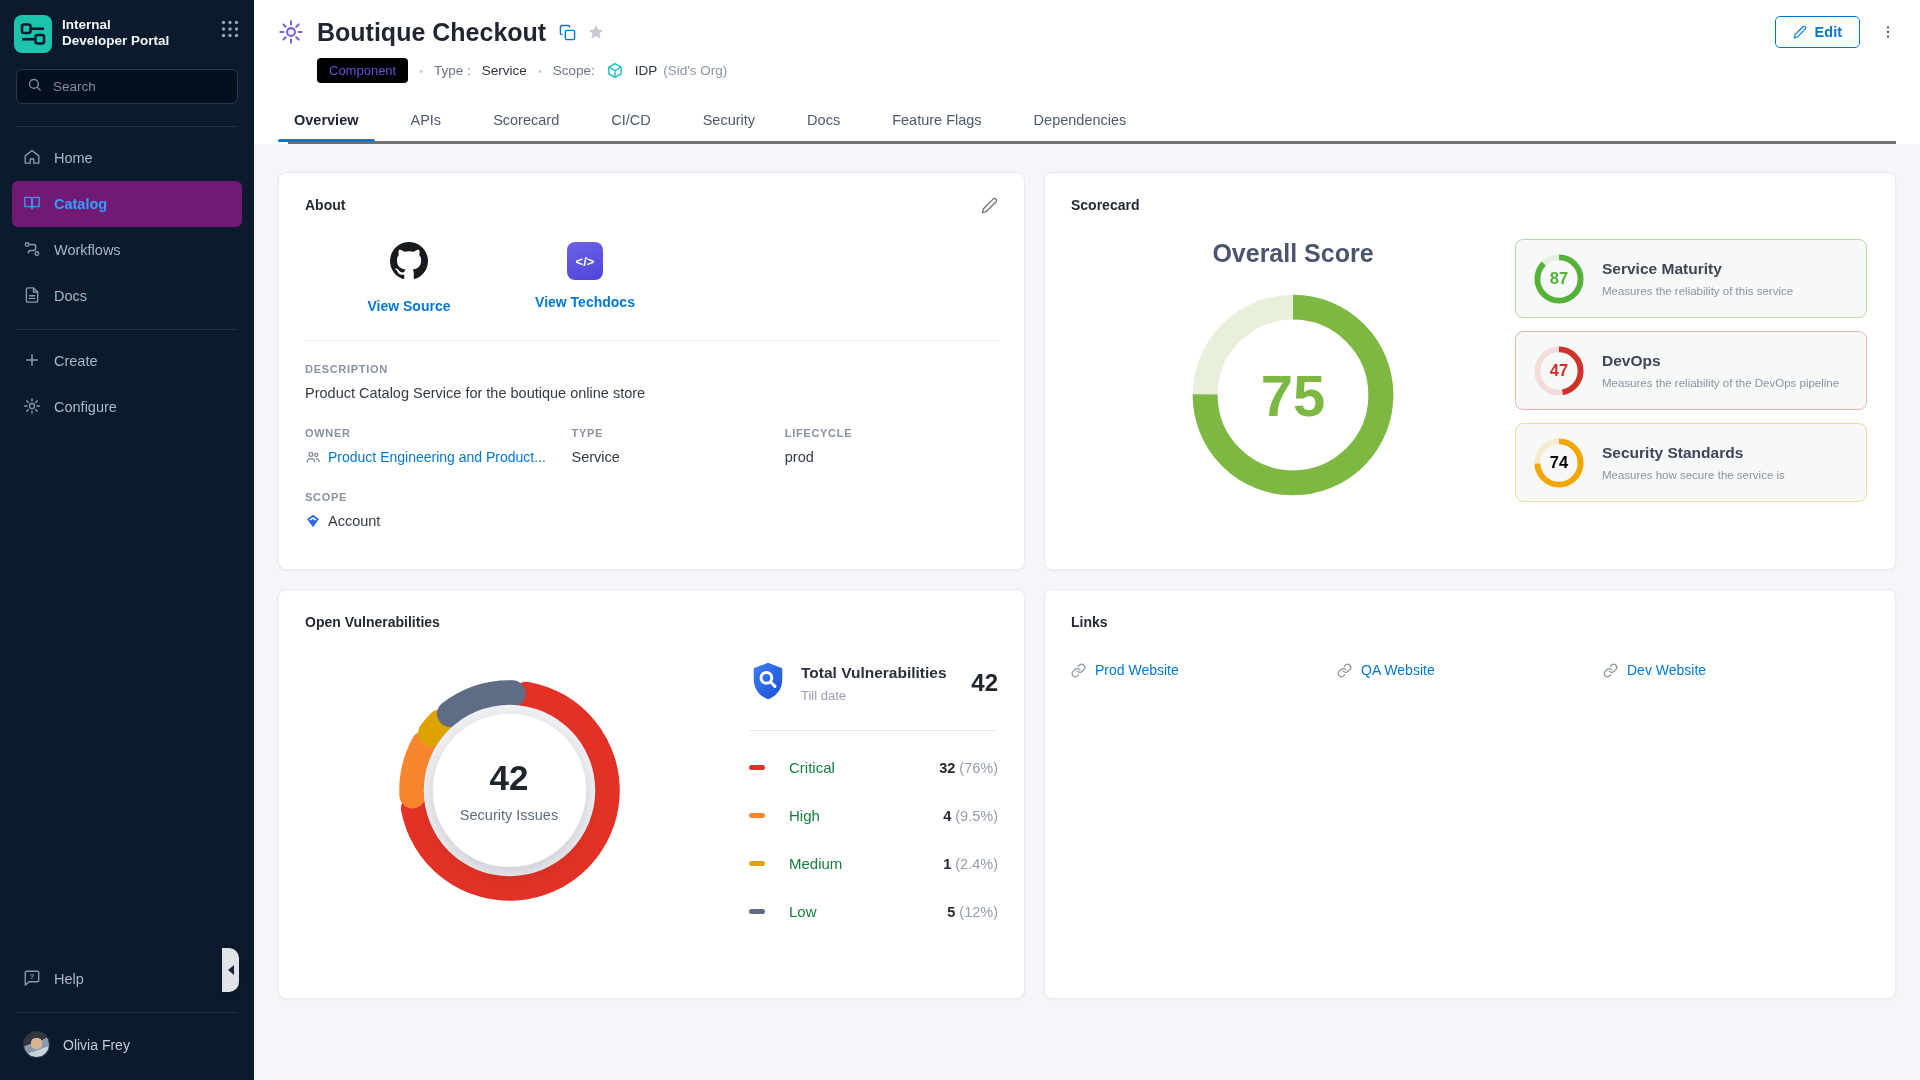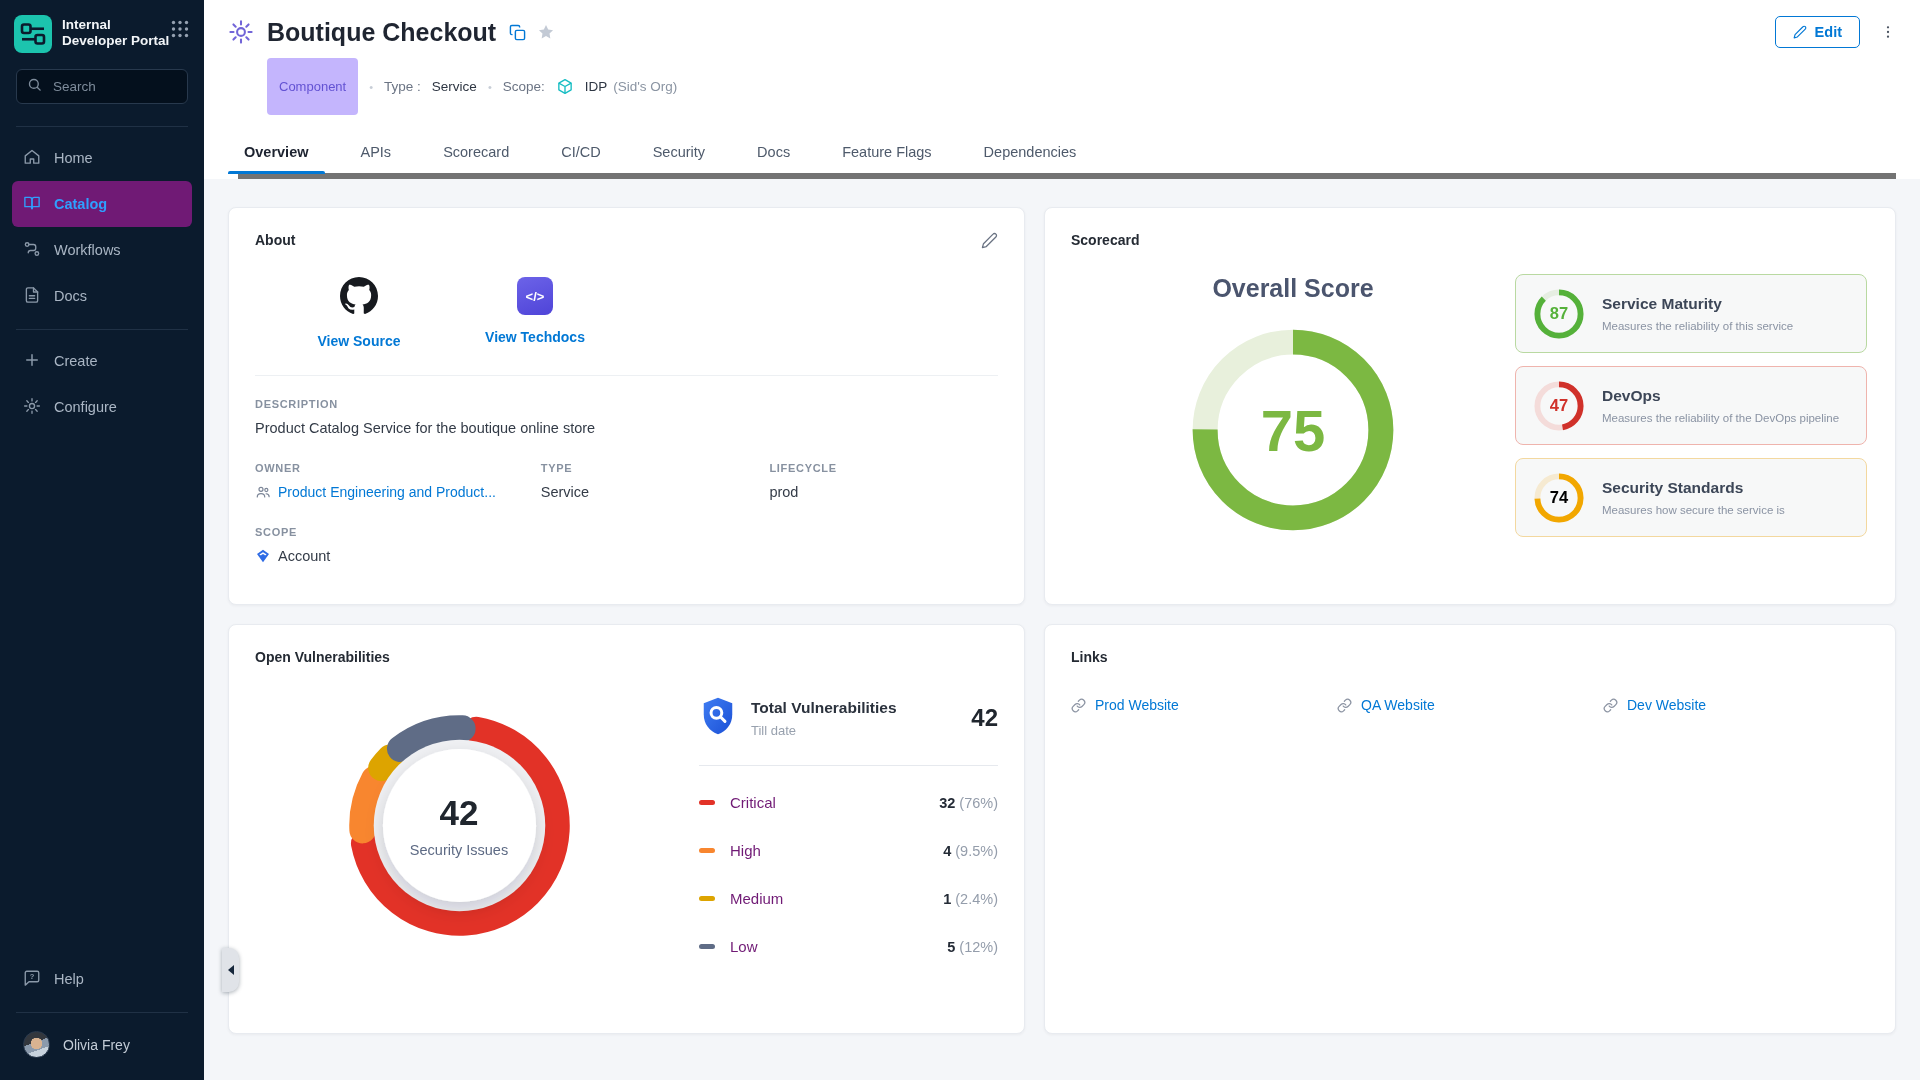--- a/index.html
+++ b/index.html
@@ -6,21 +6,21 @@
   html,body { margin:0; padding:0; }
   body {
     width:1920px; height:1080px; overflow:hidden;
     font-family:"Liberation Sans", sans-serif;
     background:#f4f6f9; color:#333b47;
   }
   .app { display:flex; width:1920px; height:1080px; }
 
   
   .sidebar {
-    position:relative; width:204px; flex-shrink:0; background:#0b1b2d;
+    position:relative; width:254px; flex-shrink:0; background:#0b1b2d;
     color:#aab6c4; display:flex; flex-direction:column;
   }
   .brand { display:flex; align-items:flex-start; padding:15px 14px 0 14px; }
   .brand-text { margin-left:10px; margin-top:2px; font-size:13.5px; font-weight:700; color:#f2f5f8; line-height:16px; }
   .grid-btn { margin-left:auto; margin-top:4px; color:#95a1b1; cursor:pointer; }
   .search-box {
     margin:16px 16px 0 16px; height:35px; background:#04101d; border:1px solid #28394d;
     border-radius:6px; display:flex; align-items:center; padding:0 10px; gap:9px; color:#7e8c9b;
   }
   .search-box input {
@@ -58,25 +58,25 @@
   .main-header { background:#fff; padding:16px 24px 0 24px; }
   .title-row { display:flex; align-items:center; gap:11px; }
   .page-title { font-size:25px; font-weight:700; color:#1f2531; margin:0 2px 0 2px; }
   .icon-btn { display:flex; align-items:center; cursor:pointer; }
   .title-right { margin-left:auto; display:flex; align-items:center; gap:20px; }
   .edit-btn {
     display:flex; align-items:center; gap:8px; border:1.5px solid #0278d5; color:#0278d5;
     background:#fff; border-radius:5px; padding:7px 17px; font-size:14.5px; font-weight:700; cursor:pointer;margin-left:43px;
   }
   .meta-row { display:flex; align-items:center; gap:11px; margin:10px 0 0 39px; font-size:13.5px; color:#6b7484; }
-  .badge { background:#c4b5fd; color:#6352d3; padding:21px 12px; border-radius:4px; font-size:13px; font-weight:500; }
+  .badge { background:#000000; color:#6352d3; padding:5px 12px; border-radius:4px; font-size:13px; font-weight:500; }
   .dot-sep { color:#c7cdd6; font-size:11px; }
   .meta-dark { color:#2e3643; font-weight:500; }
   .meta-gray { color:#8a94a2; }
-  .tabs { display:flex; gap:40px; margin:20px 0 0 10px; border-bottom:6px solid #737373; }
+  .tabs { display:flex; gap:40px; margin:20px 0 0 10px; border-bottom:3px solid #737373; }
   .tab { padding:9px 6px 13px 6px; font-size:14.5px; color:#4e5a6b; position:relative; cursor:pointer; }
   .tab.active { color:#1d2330; font-weight:700; }
   .tab.active::after {
     content:""; position:absolute; left:-10px; right:-10px; bottom:-1px; height:3px;
     background:#0278d5; border-radius:2px 2px 0 0;
   }
 
   .content { flex:1; display:grid; grid-template-columns:1fr 1fr; gap:19px; padding:28px 24px; align-content:start; }
   .card {
     background:#fff; border:1px solid #e8ebf0; border-radius:8px; padding:24px 26px;
@@ -132,21 +132,21 @@
   .vuln-center-label { font-size:14.5px; color:#5d6a84; margin-top:9px; }
   .vuln-right { flex:1; margin-left:36px; padding-top:28px; max-width:402px; }
   .vuln-summary { display:flex; align-items:center; }
   .vuln-sum-text { margin-left:14px; }
   .vuln-sum-title { font-size:15.5px; font-weight:700; color:#2a313c; }
   .vuln-sum-sub { font-size:13px; color:#98a1ae; margin-top:6px; }
   .vuln-sum-value { margin-left:auto; font-size:24px; font-weight:700; color:#20262e; }
   .vuln-divider { border-top:1px solid #e6e9ee; margin-top:24px; }
   .vuln-row { display:flex; align-items:center; height:45px; margin-top:3px; }
   .sev-dash { width:16px; height:5px; border-radius:3px; flex-shrink:0; }
-  .sev-label { margin-left:15px; font-size:15px; color:#701a75; }
+  .sev-label { margin-left:24px; font-size:15px; color:#15803d; }
   .sev-right { margin-left:auto; font-size:14.5px; }
   .sev-count { font-weight:700; color:#242b36; }
   .sev-pct { color:#949dab; margin-left:4px; }
 
   
   .links-row { display:flex; margin-top:32px; }
   .link-item { width:266px; display:flex; align-items:center; gap:9px; color:#0278d5; font-size:14px; font-weight:500; cursor:pointer; }
   .link-item svg { color:#8b93a2; }
 </style>
 </head>

